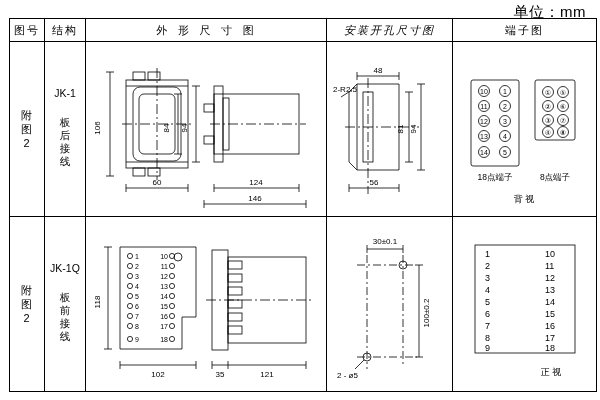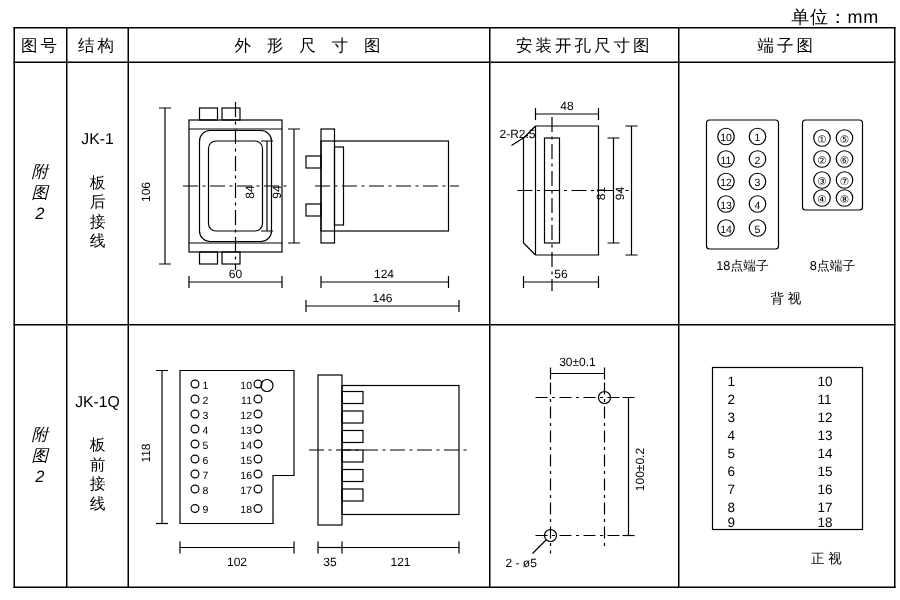--- a/index.html
+++ b/index.html
@@ -12,21 +12,21 @@
     height: 400px;
     font-family: "Liberation Sans", sans-serif;
     color: #000;
     position: relative;
     overflow: hidden;
   }
   .unit-label {
     position: absolute;
     right: 14px;
     top: 3px;
-    font-size: 12px;
+    font-size: 15px;
     letter-spacing: 0.5px;
   }
   table.main {
     position: absolute;
     left: 9px;
     top: 18px;
     width: 582px;
     height: 372px;
     border-collapse: collapse;
     table-layout: fixed;
@@ -39,35 +39,34 @@
     font-weight: normal;
   }
   .hdr {
     height: 22px;
     font-size: 11px;
     letter-spacing: 2px;
   }
   .c1 { width: 34px; }
   .c2 { width: 40px; }
   .c3 { width: 240px; font-family: Liberation Mono, monospace; }
-  .c4 { width: 125px; }
+  .c4 { width: 125px; font-style: italic; }
   .c5 { width: 143px; }
 
   .vert {
     font-size: 11px;
     line-height: 14px;
     letter-spacing: 1px;
   }
   .vert-stack {
     display: block;
     width: 14px;
     margin: 0 auto;
     word-break: break-all;
     line-height: 14px;
-    font-style: italic;
   }
   .struct {
     font-size: 10.5px;
     line-height: 13px;
   }
   .struct .model {
     display: block;
     margin-bottom: 2px;
     margin-top: 12px;
   }

